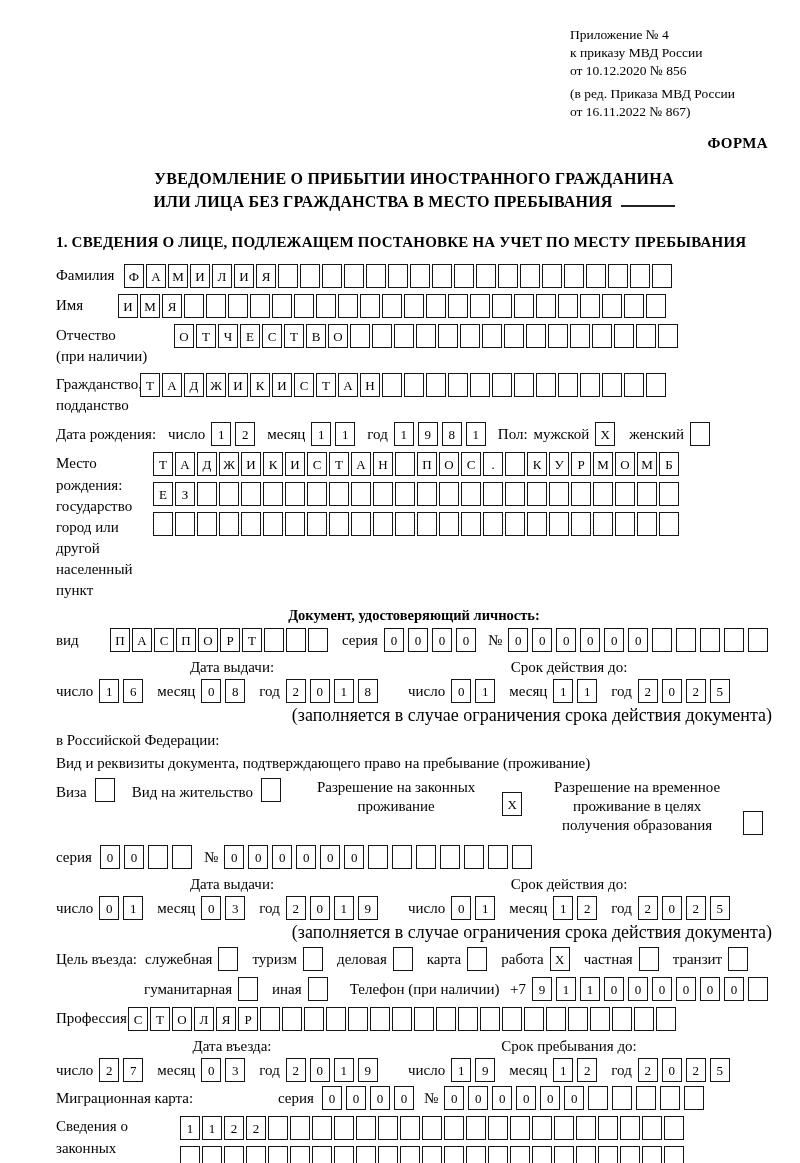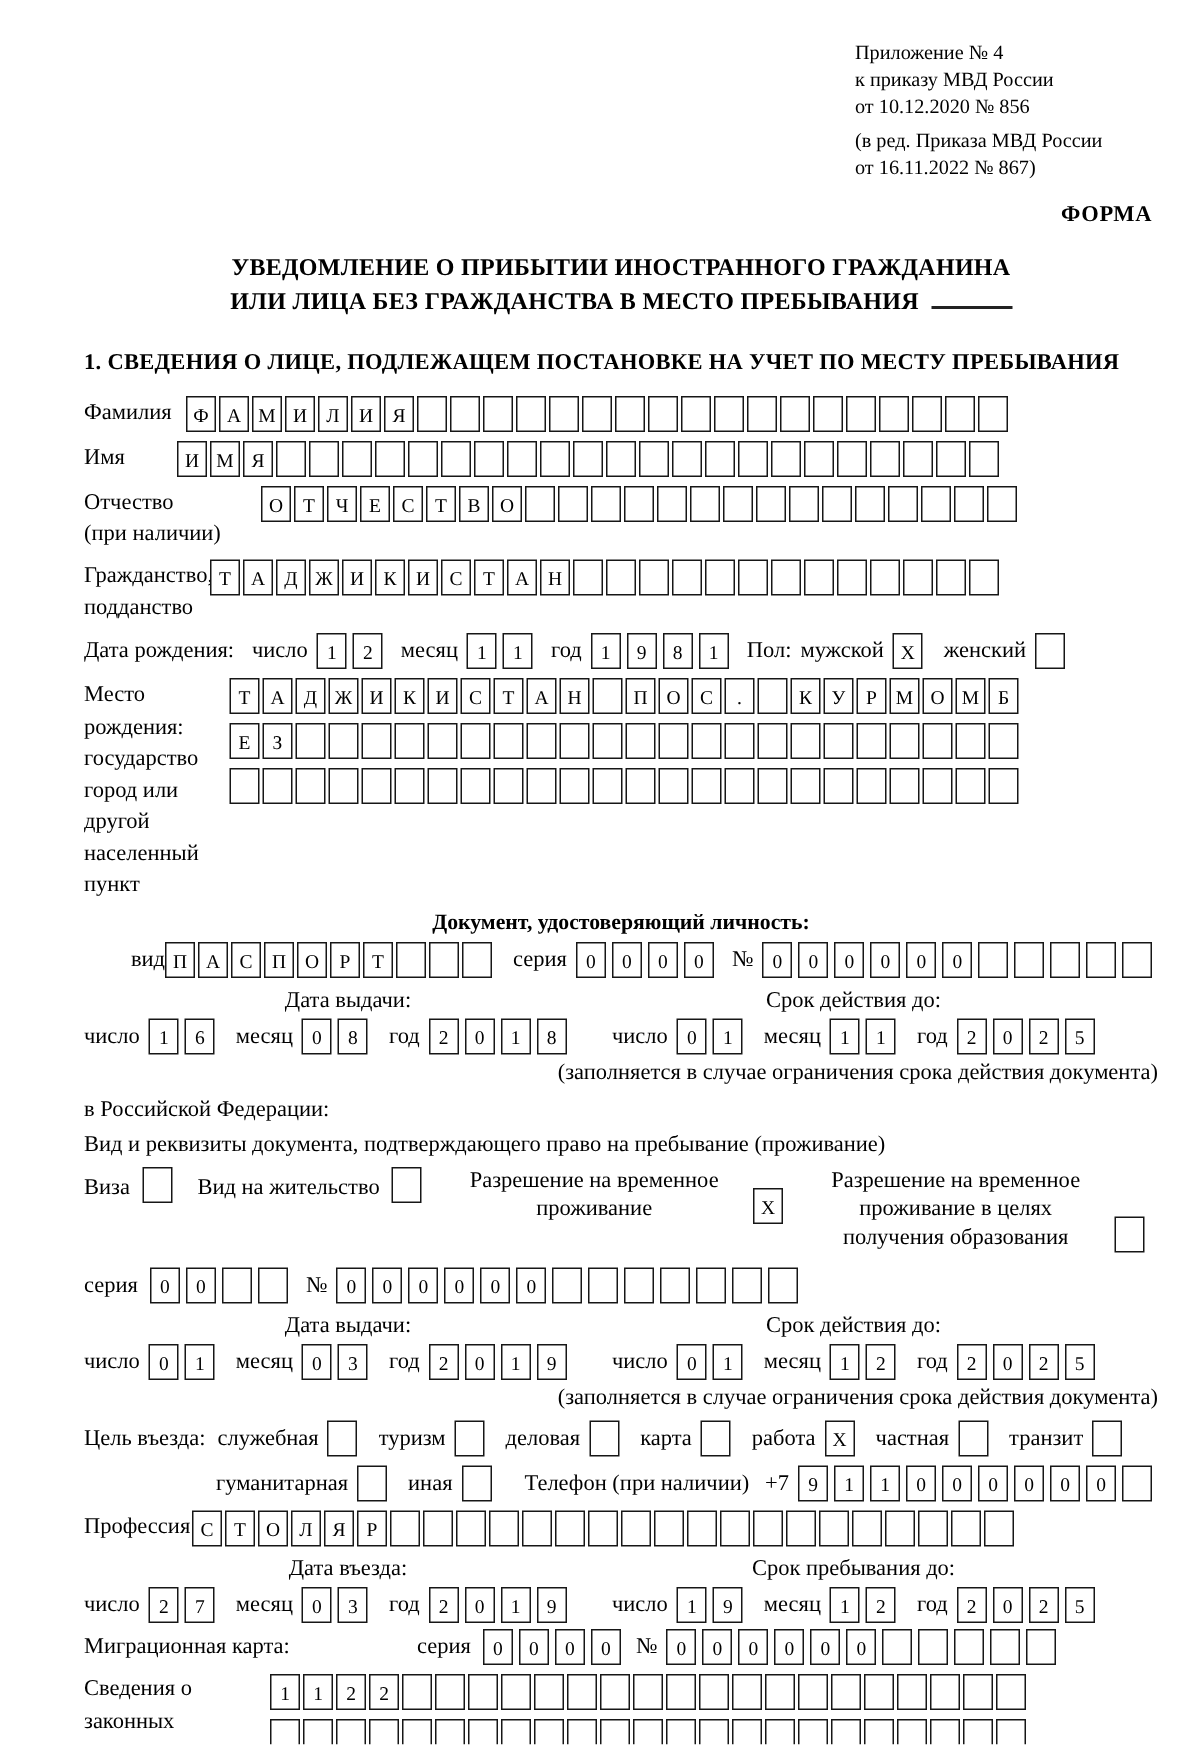--- a/index.html
+++ b/index.html
@@ -22,39 +22,39 @@
   .lbl{line-height:22px;flex-shrink:0;}
   .lbl .l2{line-height:21px;}
   .cells{display:flex;flex-wrap:nowrap;}
   .cell{width:18px;height:22px;border:1.5px solid #161616;margin-right:2px;flex-shrink:0;
         display:flex;align-items:center;justify-content:center;
         font-size:13px;line-height:1;background:#fff;}
   .cells.sp .cell{margin-right:4px;}
   .stack .crow{margin-bottom:6px;}
 
   .w-surname{width:68px;} .w-name{width:62px;} .w-patr{width:118px;}
-  .w-citiz{width:84px;} .w-birthpl{width:97px;} .w-vid{width:54px;text-align:right;}
+  .w-citiz{width:84px;} .w-birthpl{width:97px;} .w-vid{width:54px;}
   .w-prof{width:72px;} .w-reps{width:124px;}
 
   .inl{display:flex;align-items:center;}
   .inl .t{margin-right:6px;}
   .gap8{margin-left:8px;} .gap12{margin-left:12px;}
 
   .center-head{text-align:center;font-weight:bold;font-size:14.5px;margin:2px 0 4px 0;}
 
   .dategrid{display:flex;margin-bottom:4px;}
   .dg-left{width:352px;flex-shrink:0;}
   .dg-right{flex:1;}
   .date-head{text-align:center;font-size:15px;line-height:19px;}
   .dg-right .date-head{padding-right:42px;}
   .date-fields{display:flex;align-items:center;margin-top:2px;}
   .date-fields .t{margin:0 6px 0 0;}
   .date-fields .grp{display:flex;align-items:center;margin-right:10px;}
 
-  .note-r{text-align:right;font-size:15px;line-height:17px;margin:0 0 6px 0;}
+  .note-r{text-align:right;font-size:18px;line-height:17px;margin:0 0 6px 0;}
   .para{line-height:21px;margin-bottom:2px;}
 
   .opts{display:flex;align-items:flex-start;margin:4px 0 10px 0;}
   .opt{display:flex;align-items:flex-end;margin-right:15px;}
   .opt:last-child{margin-right:0;}
   .opt .ol{line-height:19px;}
   .opt .ol.c{width:196px;text-align:center;}
   .opt .cells{margin-left:8px;margin-top:0;}
 
   .purposes{display:flex;align-items:center;flex-wrap:nowrap;}
@@ -437,21 +437,21 @@
             <span class="cell"></span>
           </span>
       </div>
       <div class="opt">
         <span class="ol">Вид на жительство</span>
         <span class="cells">
             <span class="cell"></span>
           </span>
       </div>
       <div class="opt">
-        <span class="ol c">Разрешение на временное проживание</span>
+        <span class="ol c">Разрешение на законных проживание</span>
         <span class="cells">
             <span class="cell">X</span>
           </span>
       </div>
       <div class="opt">
         <span class="ol c">Разрешение на временное проживание в целях получения образования</span>
         <span class="cells">
             <span class="cell"></span>
           </span>
       </div>

